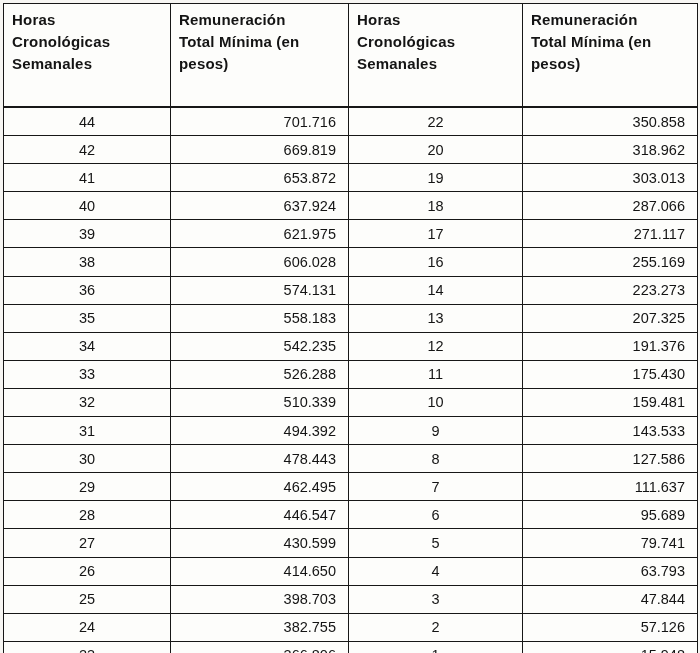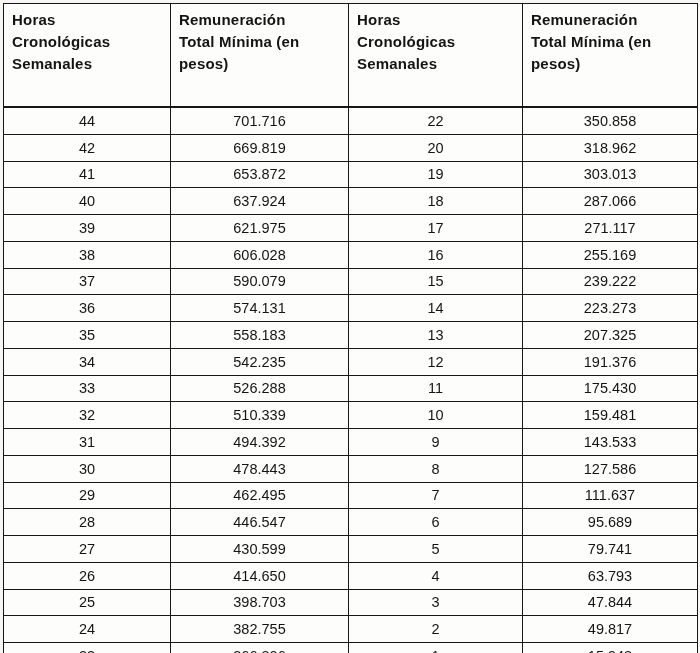--- a/index.html
+++ b/index.html
@@ -45,21 +45,21 @@
   }
 
   .body-tbl {
     height: 563px;
   }
   .body-tbl td {
     font-size: 14.5px;
     padding: 0 12px;
   }
   td.hours { text-align: center; padding: 0; }
-  td.pay   { text-align: center; }
+  td.pay   { text-align: right; }
 </style>
 </head>
 <body>
 
 <table class="tbl head-tbl">
   <colgroup>
       <col class="c1">
       <col class="c2">
       <col class="c3">
       <col class="c4">
@@ -120,26 +120,20 @@
         <td class="hours">17</td>
         <td class="pay">271.117</td>
       </tr>
       <tr>
         <td class="hours">38</td>
         <td class="pay">606.028</td>
         <td class="hours">16</td>
         <td class="pay">255.169</td>
       </tr>
       <tr>
-        <td class="hours">37</td>
-        <td class="pay">590.079</td>
-        <td class="hours">15</td>
-        <td class="pay">239.222</td>
-      </tr>
-      <tr>
         <td class="hours">36</td>
         <td class="pay">574.131</td>
         <td class="hours">14</td>
         <td class="pay">223.273</td>
       </tr>
       <tr>
         <td class="hours">35</td>
         <td class="pay">558.183</td>
         <td class="hours">13</td>
         <td class="pay">207.325</td>
@@ -201,21 +195,21 @@
       <tr>
         <td class="hours">25</td>
         <td class="pay">398.703</td>
         <td class="hours">3</td>
         <td class="pay">47.844</td>
       </tr>
       <tr>
         <td class="hours">24</td>
         <td class="pay">382.755</td>
         <td class="hours">2</td>
-        <td class="pay">49.817</td>
+        <td class="pay">57.126</td>
       </tr>
       <tr>
         <td class="hours">23</td>
         <td class="pay">366.806</td>
         <td class="hours">1</td>
         <td class="pay">15.948</td>
       </tr>
     </tbody>
 </table>
 

